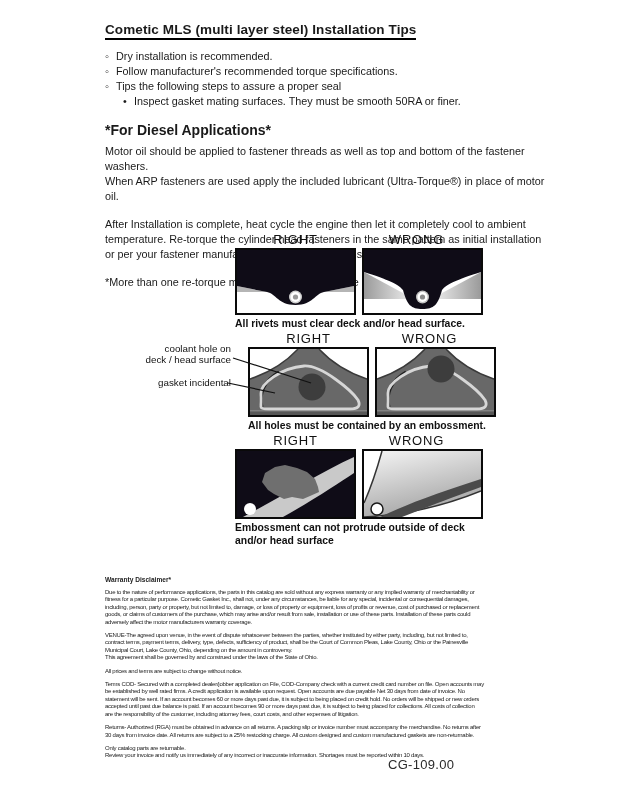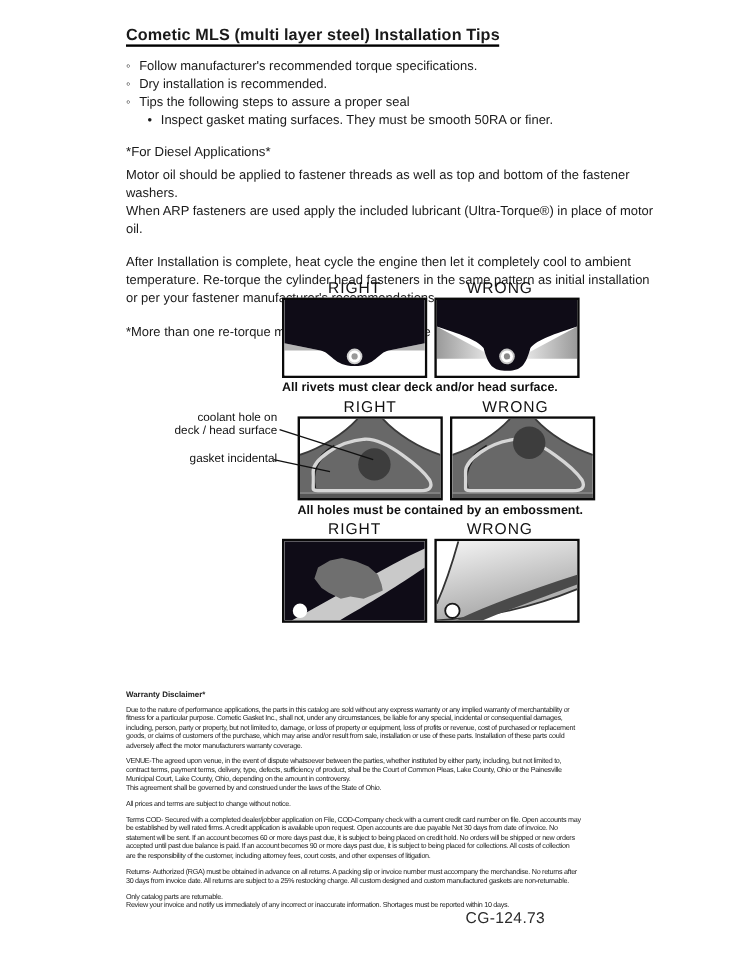--- a/index.html
+++ b/index.html
@@ -13,21 +13,21 @@
   .doc-title {
     display:inline-block; margin:0 0 9px 0; padding-bottom:1px;
     font-size:13.5px; font-weight:bold; letter-spacing:0.1px;
     border-bottom:2px solid #000;
   }
   ul.bullets { margin:0; padding:0; list-style:none; font-size:10.8px; line-height:15px; }
   ul.bullets li { position:relative; padding-left:11px; }
   ul.bullets li.top::before { content:"\25E6"; position:absolute; left:0; top:0; }
   ul.bullets li.sub { margin-left:18px; }
   ul.bullets li.sub::before { content:"\2022"; position:absolute; left:0; top:0; }
-  .diesel-heading { margin:13px 0 6px 0; font-size:11px; font-weight:normal; }
+  .diesel-heading { margin:13px 0 6px 0; font-size:14px; font-weight:bold; }
   .para { margin:0 0 13px 0; font-size:10.8px; line-height:15px; white-space:pre-line; }
   .para.last { margin-bottom:0; }
   
   .figures { position:absolute; left:110px; top:230px; width:430px; height:330px; }
   .fig-row { position:absolute; }
   .fig-row.r1 { left:125px; top:2px;  width:250px; }
   .fig-row.r2 { left:13px;     top:101px; width:420px; height:100px; }
   .fig-row.r3 { left:125px; top:203px; width:250px; }
   .fig-inner { margin-left:125px; width:250px; }
   .fig-labels { display:flex; gap:0; margin-bottom:1px;align-items:flex-end; }
@@ -47,22 +47,22 @@
   .page-number { position:absolute; left:388px; top:757px; font-size:13px; letter-spacing:0.3px; color:#2a2a2a; }
 </style>
 </head>
 <body>
 
 <div class="page">
 
   <div class="content">
     <h1 class="doc-title">Cometic MLS (multi layer steel) Installation Tips</h1>
     <ul class="bullets">
+      <li class="top">Dry installation is recommended.</li>
       <li class="top">Follow manufacturer's recommended torque specifications.</li>
-      <li class="top">Dry installation is recommended.</li>
       <li class="top">Tips the following steps to assure a proper seal</li>
       <li class="sub">Inspect gasket mating surfaces.  They must be smooth 50RA or finer.</li>
     </ul>
     <h2 class="diesel-heading">*For Diesel Applications*</h2>
     <p class="para">Motor oil should be applied to fastener threads as well as top and bottom of the fastener washers.
 When ARP fasteners are used apply the included lubricant (Ultra-Torque®) in place of motor oil.</p>
     <p class="para">After Installation is complete, heat cycle the engine then let it completely cool to ambient
 temperature. Re-torque the cylinder head fasteners in the same pattern as initial installation
 or per your fastener manufacturer's recommendations.</p>
     <p class="para last">*More than one re-torque may be required to achieve proper fastener stretch*</p>
@@ -175,20 +175,22 @@
             </linearGradient>
           </defs>
           <rect x="0" y="0" width="117" height="66" fill="#ffffff"></rect>
           <path d="M18,0 H117 V40 C78,56 40,64 0,66 L0,52 C8,34 13,18 18,0 Z" fill="url(#g3)"></path>
           <path d="M18,0 C13,18 8,34 0,52" fill="none" stroke="#333333" stroke-width="1.5"></path>
           <path d="M117,40 C78,56 40,64 0,66" fill="none" stroke="#333333" stroke-width="1.5"></path>
           <path d="M117,28 C80,40 45,52 16,66 L38,66 C68,54 95,44 117,36 Z" fill="#4a4a4a"></path>
           <circle cx="13" cy="58" r="6" fill="#ffffff" stroke="#1a1a1a" stroke-width="1.5"></circle>
         </svg>
       </div>
+      <div class="fig-caption">Embossment can not protrude outside of deck
+and/or head surface</div>
     </div>
 
   </div>
 
   <div class="legal">
     <h3 class="legal-heading">Warranty Disclaimer*</h3>
     <p>Due to the nature of performance applications, the parts in this catalog are sold without any express warranty or any implied warranty of merchantability or
 fitness for a particular purpose.  Cometic Gasket Inc., shall not, under any circumstances, be liable for any special, incidental or consequential damages,
 including, person, party or property, but not limited to, damage, or loss of property or equipment, loss of profits or revenue, cost of purchased or replacement
 goods, or claims of customers of the purchase, which may arise and/or result from sale, installation or use of these parts.  Installation of these parts could
@@ -202,15 +204,15 @@
 be established by well rated firms.  A credit application is available upon request.  Open accounts are due payable Net 30 days from date of invoice.  No
 statement will be sent.  If an account becomes 60 or more days past due, it is subject to being placed on credit hold.  No orders will be shipped or new orders
 accepted until past due balance is paid.  If an account becomes 90 or more days past due, it is subject to being placed for collections.  All costs of collection
 are the responsibility of the customer, including attorney fees, court costs, and other expenses of litigation.</p>
     <p>Returns- Authorized (RGA) must be obtained in advance on all returns.  A packing slip or invoice number must accompany the merchandise.  No returns after
 30 days from invoice date.  All returns are subject to a 25% restocking charge.  All custom designed and custom manufactured gaskets are non-returnable.</p>
     <p>Only catalog parts are returnable.
 Review your invoice and notify us immediately of any incorrect or inaccurate information.  Shortages must be reported within 10 days.</p>
   </div>
 
-  <div class="page-number">CG-124.73</div>
+  <div class="page-number">CG-109.00</div>
 
 </div>
 
 </body></html>

